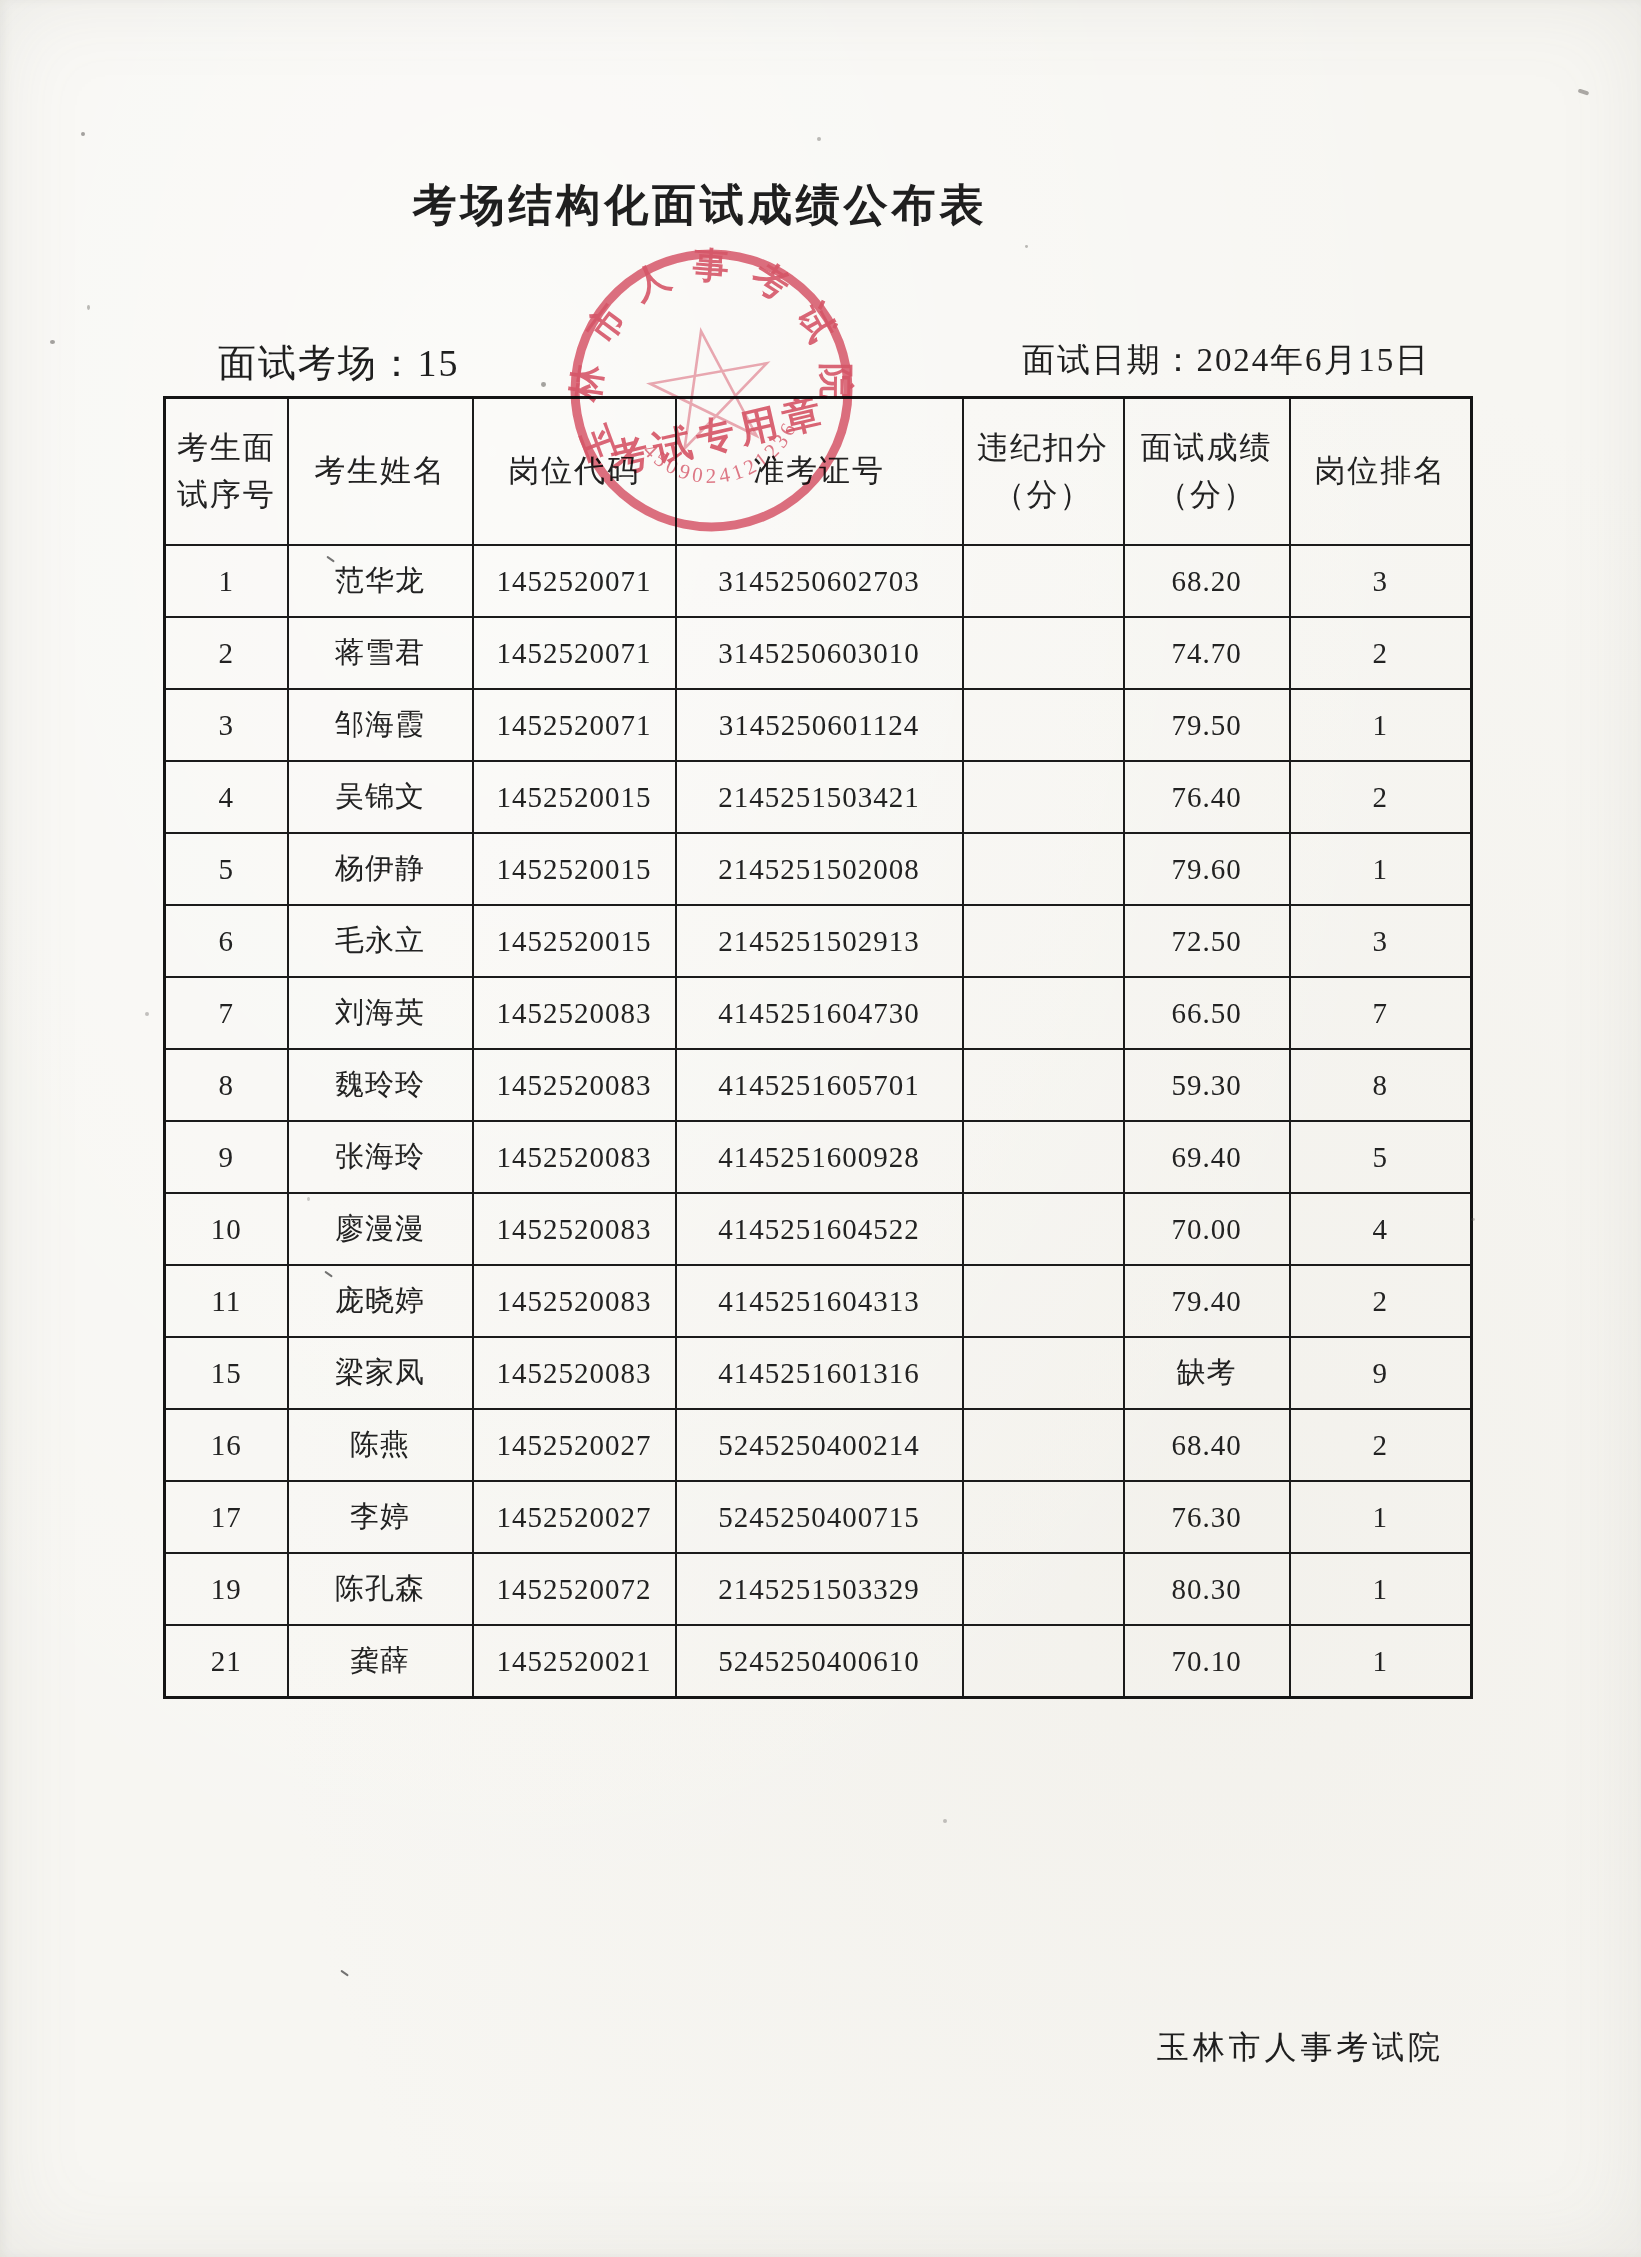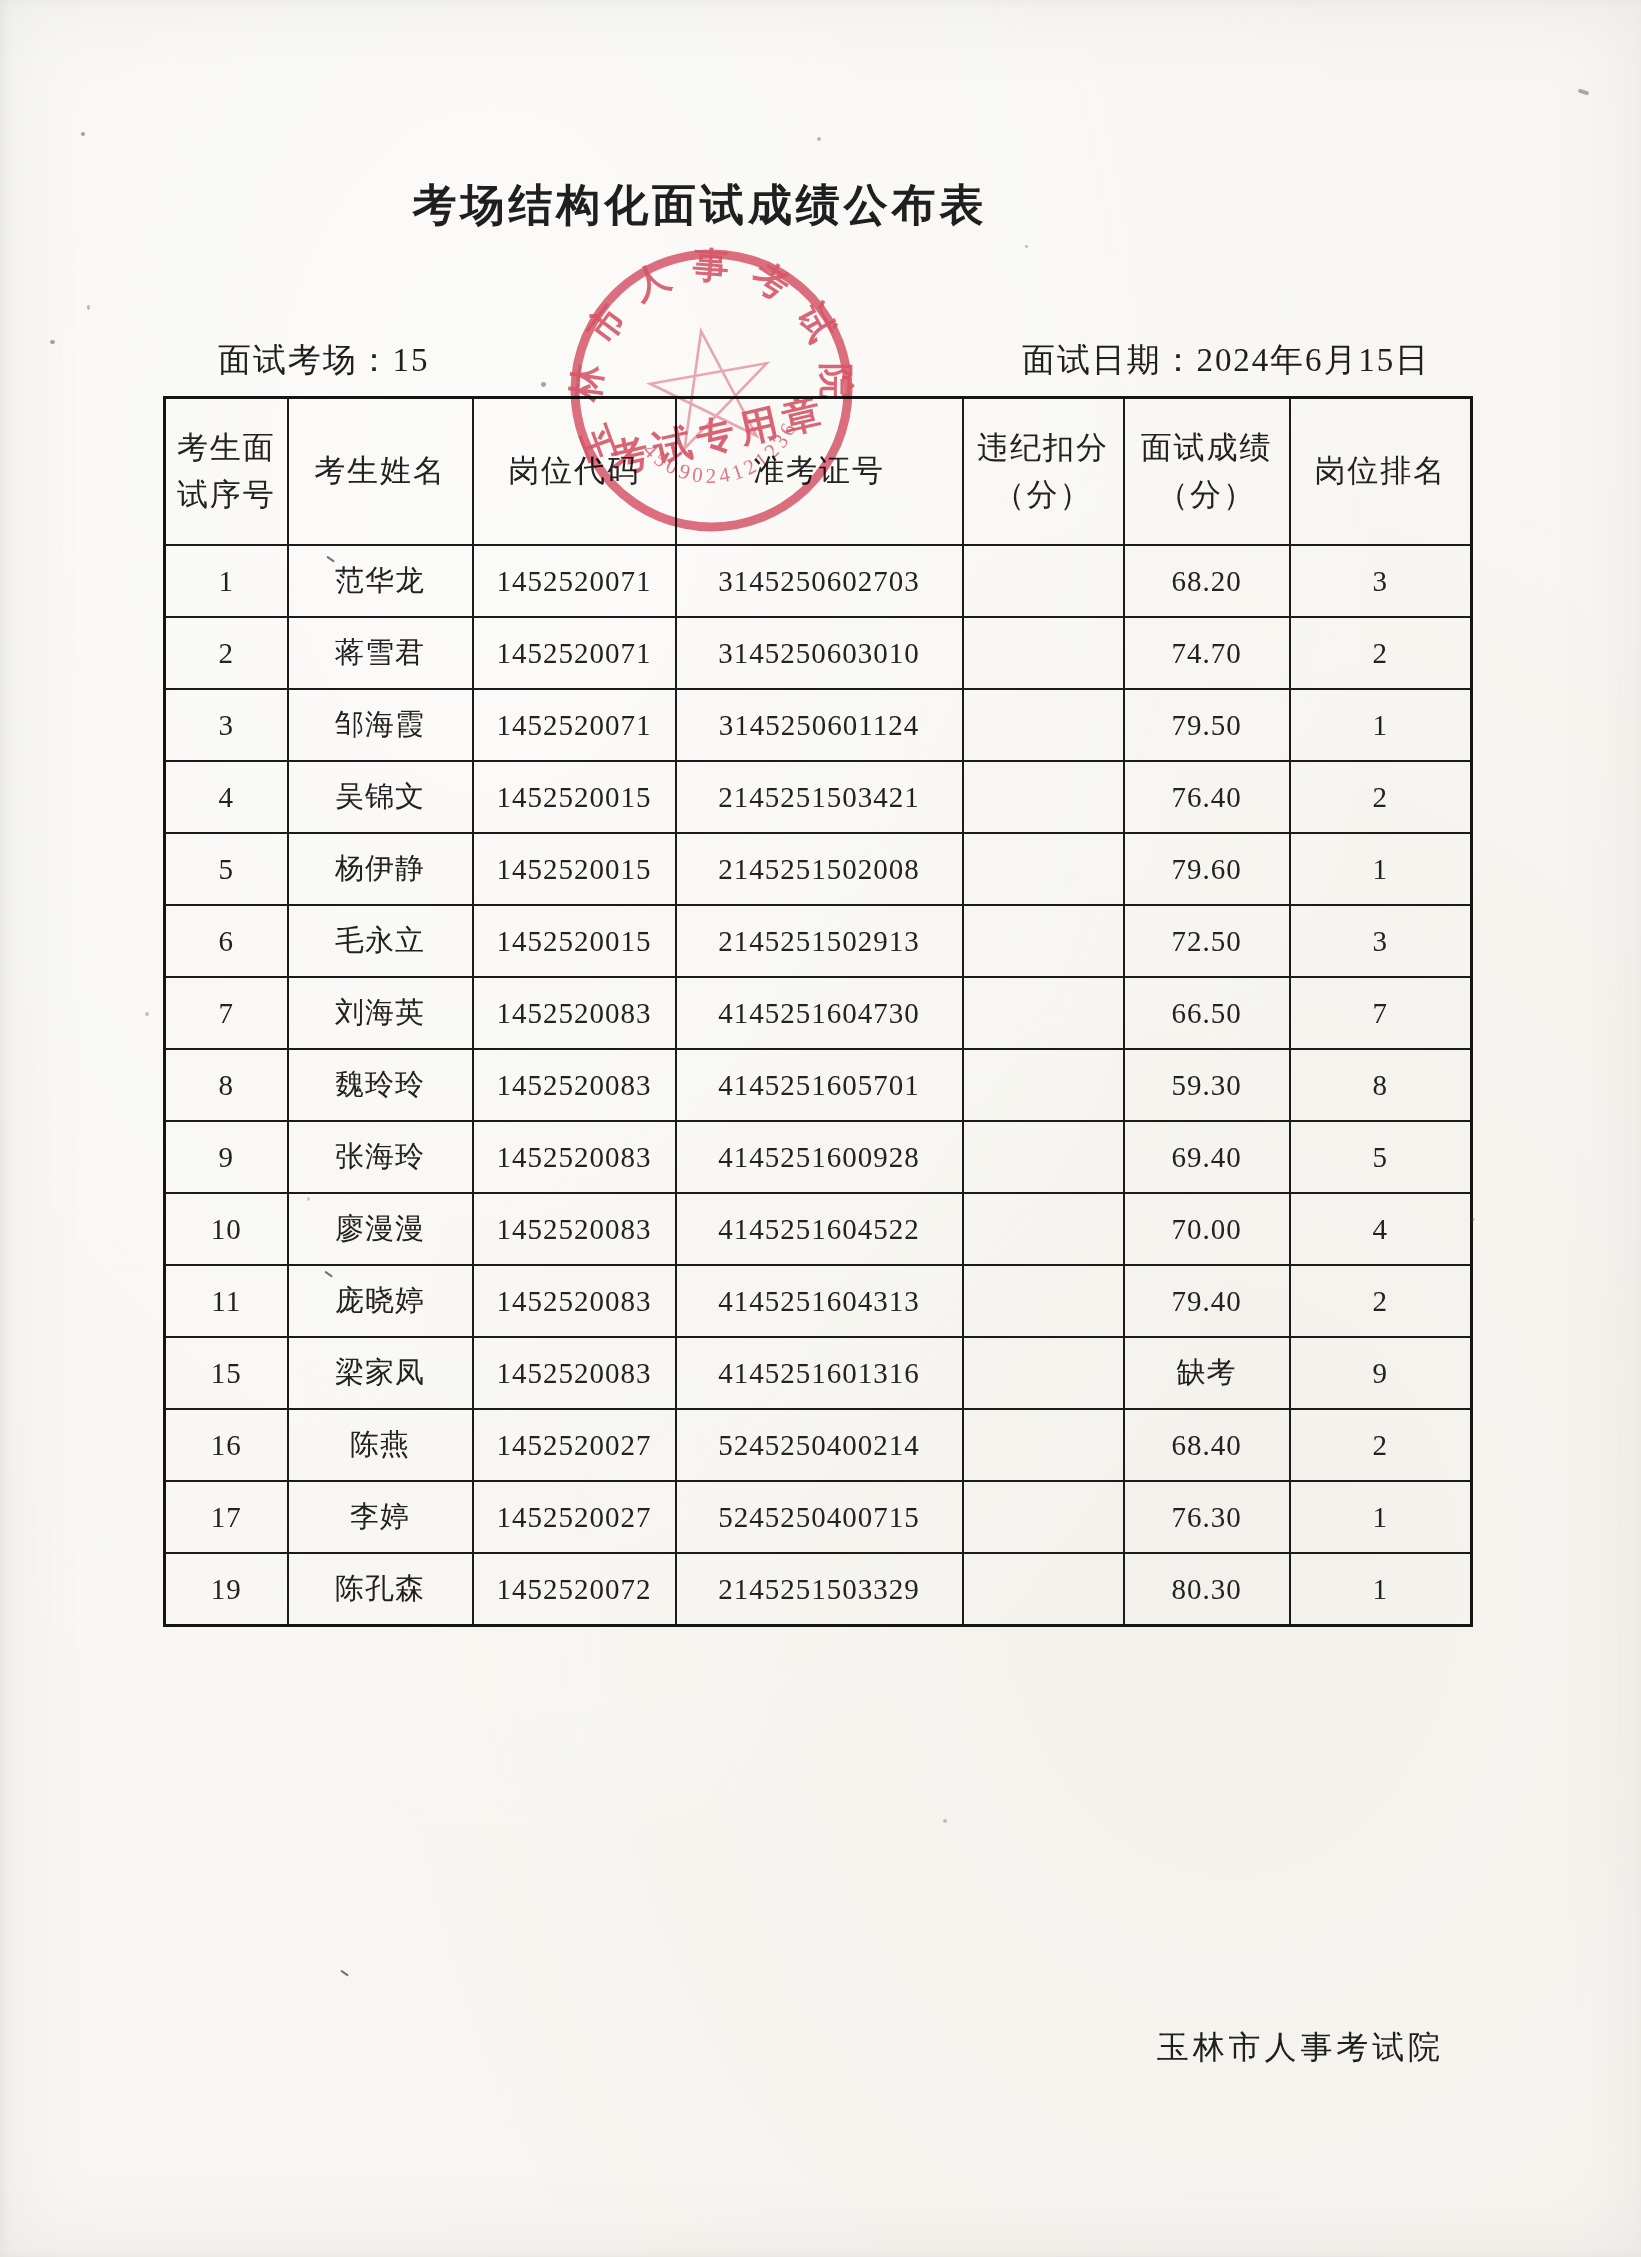--- a/index.html
+++ b/index.html
@@ -16,21 +16,21 @@
     font-family:"Liberation Serif","DejaVu Serif",serif;
     color:#1f1f1f;
   }
   .title{
     position:absolute;left:0;top:176px;width:1400px;
     margin:0;text-align:center;
     font-size:44px;font-weight:700;letter-spacing:3.9px;
   }
   .info-row-left{
     position:absolute;left:218px;top:338px;
-    font-size:33px;letter-spacing:1.9px;
+    font-size:38px;letter-spacing:1.9px;
   }
   .info-row-right{
     position:absolute;left:1022px;top:338px;
     font-size:33px;letter-spacing:1.9px;
   }
   table.score{
     position:absolute;left:163px;top:396px;
     width:1306px;border-collapse:collapse;table-layout:fixed;
   }
   table.score col.c1{width:123px}
@@ -250,20 +250,29 @@
         </tr>
         <tr>
           <td>19</td>
           <td>陈孔森</td>
           <td>1452520072</td>
           <td>2145251503329</td>
           <td></td>
           <td>80.30</td>
           <td>1</td>
         </tr>
+        <tr>
+          <td>21</td>
+          <td>龚薛</td>
+          <td>1452520021</td>
+          <td>5245250400610</td>
+          <td></td>
+          <td>70.10</td>
+          <td>1</td>
+        </tr>
       </tbody>
   </table>
 
   <div class="footer">玉林市人事考试院</div>
 
   <div class="stamp">
     <svg viewBox="0 0 300 300">
       <defs>
         <path id="arcTop" d="M 44.7,188.3 A 112,112 0 1 1 255.3,188.3" fill="none"></path>
         <path id="arcBottom" d="M 63.5,181.5 A 92,92 0 0 0 236.5,181.5" fill="none"></path>

